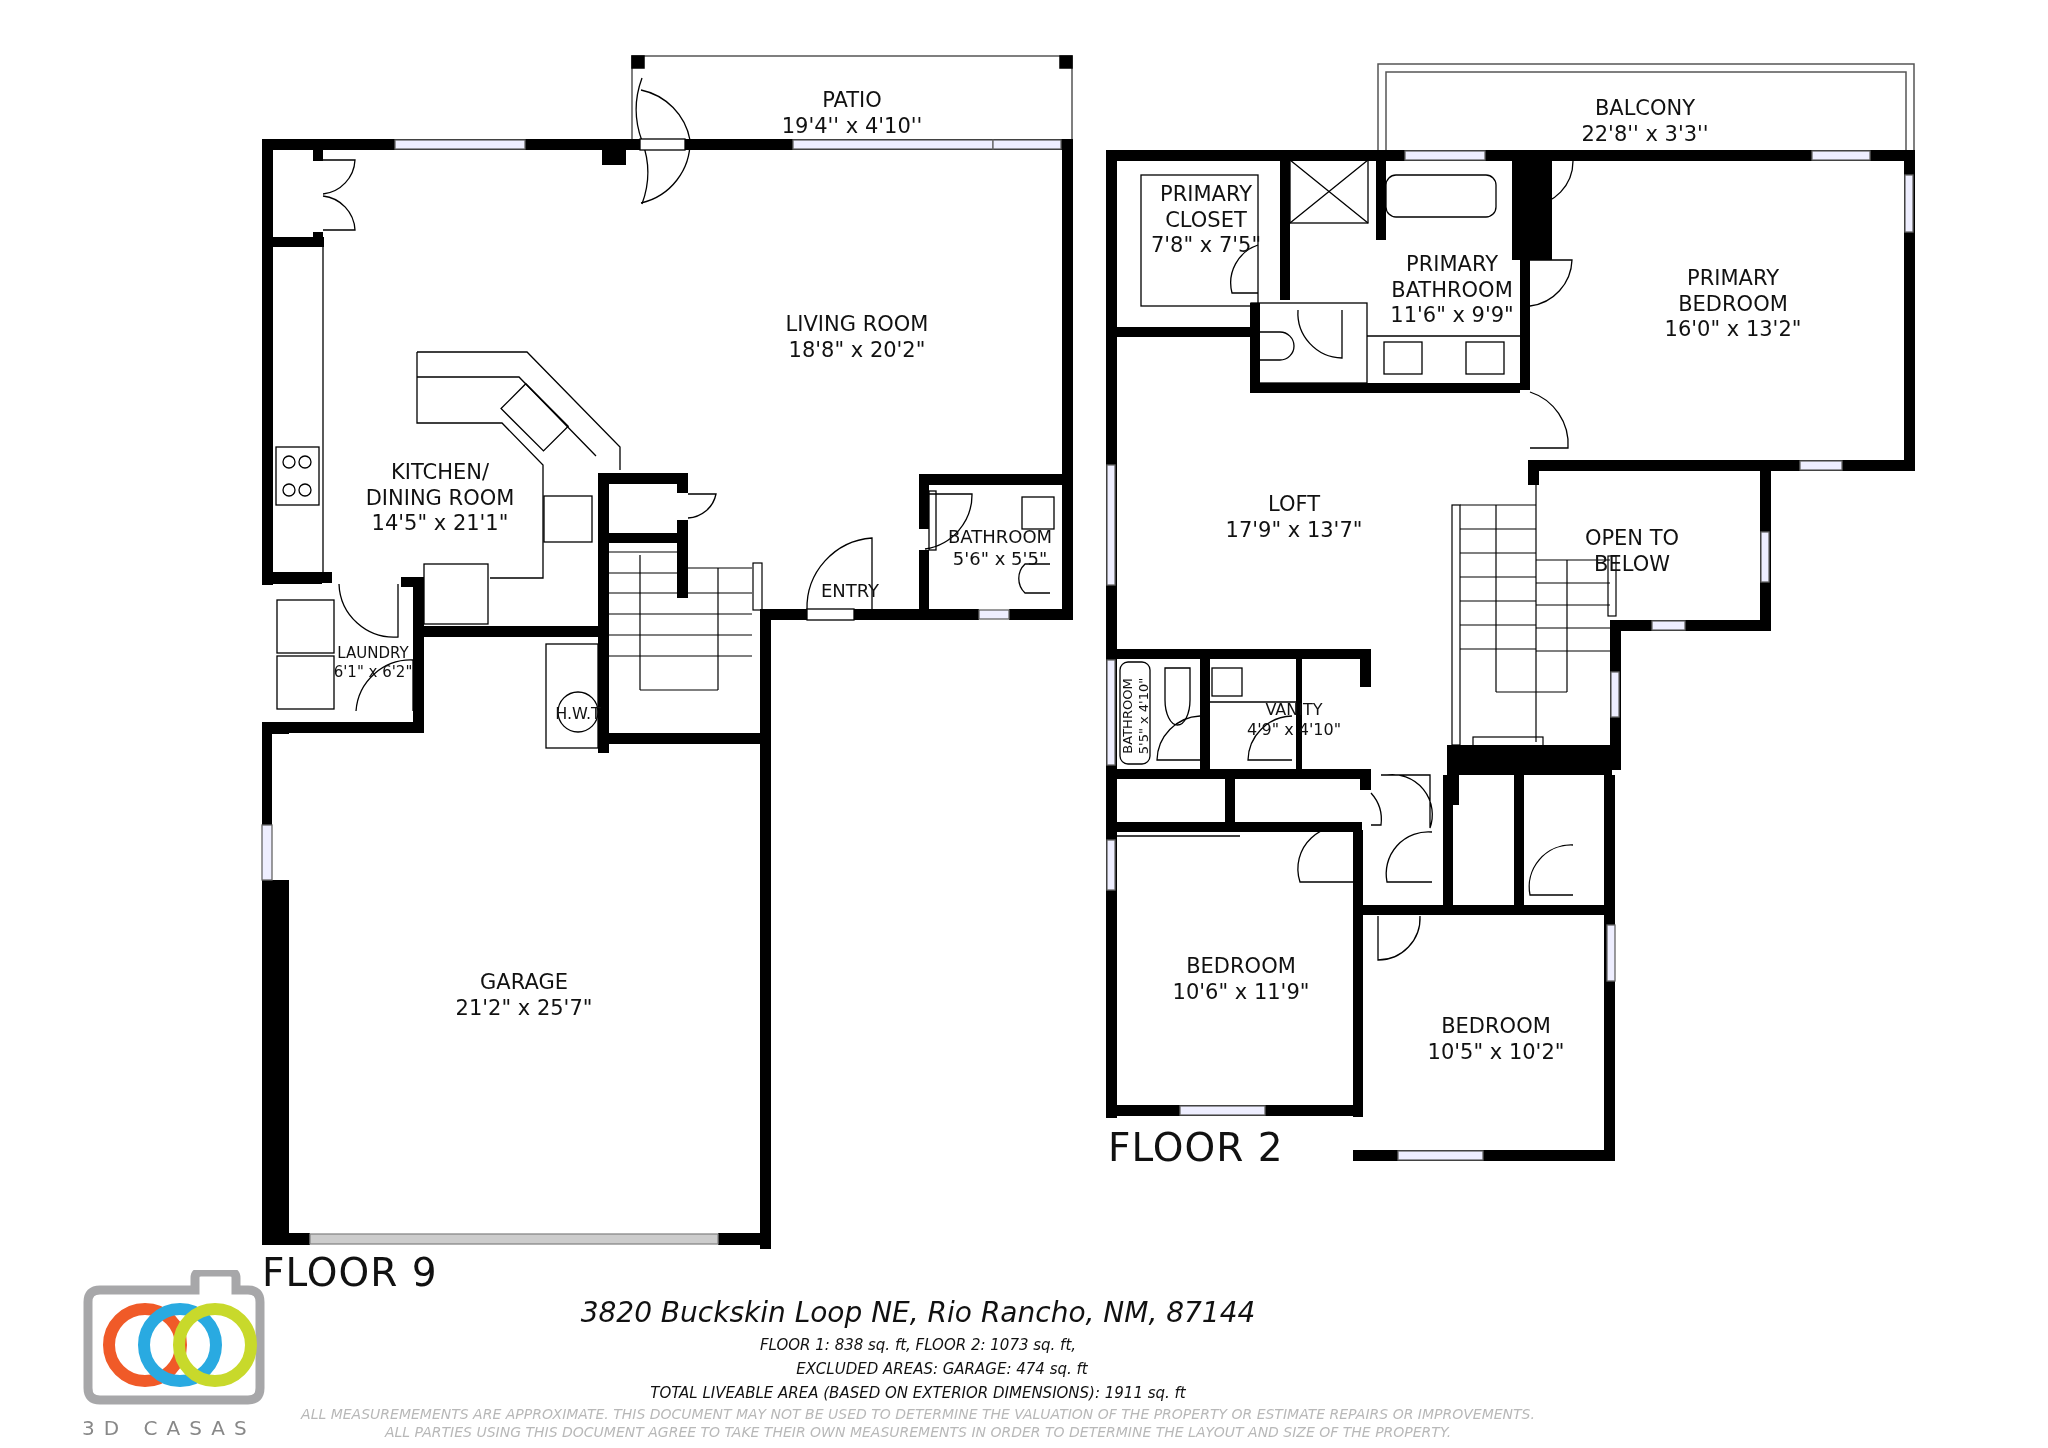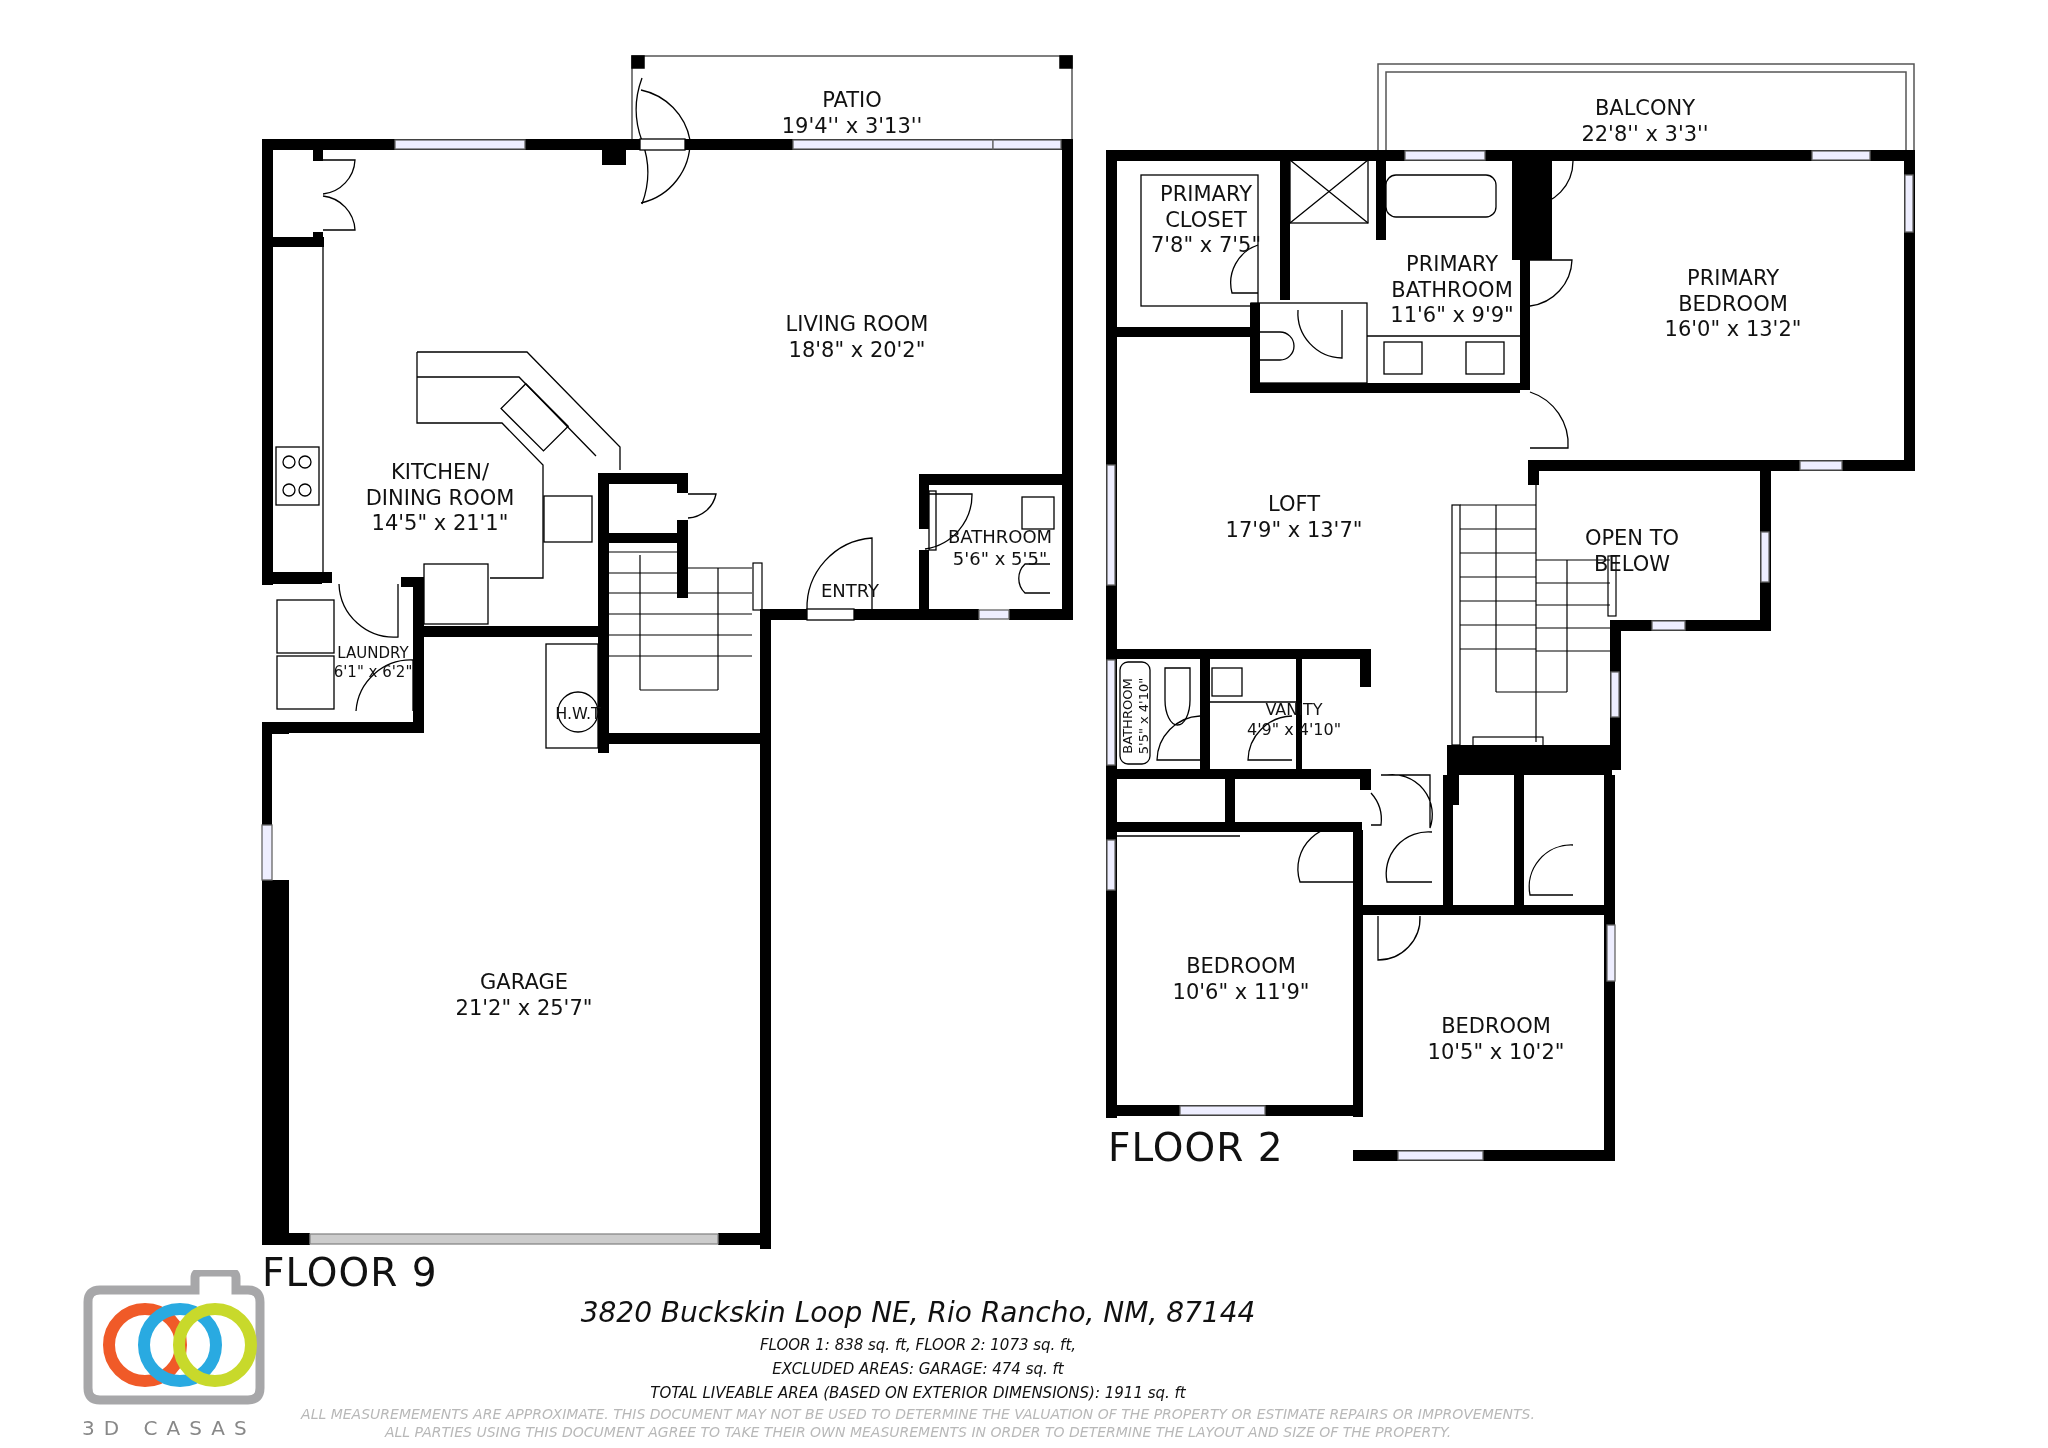--- a/index.html
+++ b/index.html
@@ -250,21 +250,21 @@
     <path d="M1432 832 A42 42 0 0 0 1387 882 H1432"></path>
     <path d="M1573 845 A42 42 0 0 0 1530 895 H1573"></path>
     <path d="M1356 830 A42 42 0 0 0 1300 882 H1356"></path>
     <path d="M1378 916 V960 A42 42 0 0 0 1420 916"></path>
     <line x1="1117" y1="836" x2="1240" y2="836"></line>
   </g>
 </svg>
 
 <div class="lbl" style="left:852px;top:88px;">
   <div>PATIO</div>
-  <div>19'4'' x 3'13''</div>
+  <div>19'4'' x 4'10''</div>
 </div>
 <div class="lbl" style="left:857px;top:312px;">
   <div>LIVING ROOM</div>
   <div>18'8" x 20'2"</div>
 </div>
 <div class="lbl" style="left:440px;top:460px;">
   <div>KITCHEN/</div>
   <div>DINING ROOM</div>
   <div>14'5" x 21'1"</div>
 </div>
@@ -328,21 +328,21 @@
   <div>10'6" x 11'9"</div>
 </div>
 <div class="lbl" style="left:1496px;top:1014px;">
   <div>BEDROOM</div>
   <div>10'5" x 10'2"</div>
 </div>
 <div class="floor" style="left:1108px;top:1125px;">FLOOR 2</div>
 
 <div class="footer addr">3820 Buckskin Loop NE, Rio Rancho, NM, 87144</div>
 <div class="footer line" style="top:1336px;">FLOOR 1: 838 sq. ft, FLOOR 2: 1073 sq. ft,</div>
-<div class="footer line" style="top:1360px;">EXCLUDED AREAS: GARAGE: 474 sq. ft</div>
+<div class="footer line" style="top:1360px;padding-left:24px;">EXCLUDED AREAS: GARAGE: 474 sq. ft</div>
 <div class="footer line" style="top:1384px;">TOTAL LIVEABLE AREA (BASED ON EXTERIOR DIMENSIONS): 1911 sq. ft</div>
 <div class="footer disc" style="top:1406px;">ALL MEASUREMEMENTS ARE APPROXIMATE. THIS DOCUMENT MAY NOT BE USED TO DETERMINE THE VALUATION OF THE PROPERTY OR ESTIMATE REPAIRS OR IMPROVEMENTS.</div>
 <div class="footer disc" style="top:1424px;">ALL PARTIES USING THIS DOCUMENT AGREE TO TAKE THEIR OWN MEASUREMENTS IN ORDER TO DETERMINE THE LAYOUT AND SIZE OF THE PROPERTY.</div>
 
 <svg class="logo" viewBox="0 0 190 170" xmlns="http://www.w3.org/2000/svg">
   <path d="M20 20 H115 V8 Q115 2 121 2 H150 Q156 2 156 8 V20 H168 Q180 20 180 32 V118 Q180 130 168 130 H20 Q8 130 8 118 V32 Q8 20 20 20 Z" fill="none" stroke="#a7a7a9" stroke-width="9"></path>
   <circle cx="65" cy="75" r="36" fill="none" stroke="#f05a28" stroke-width="12"></circle>
   <circle cx="100" cy="75" r="36" fill="none" stroke="#29aae1" stroke-width="12"></circle>
   <circle cx="135" cy="75" r="36" fill="none" stroke="#c8d92b" stroke-width="12"></circle>
 </svg>

